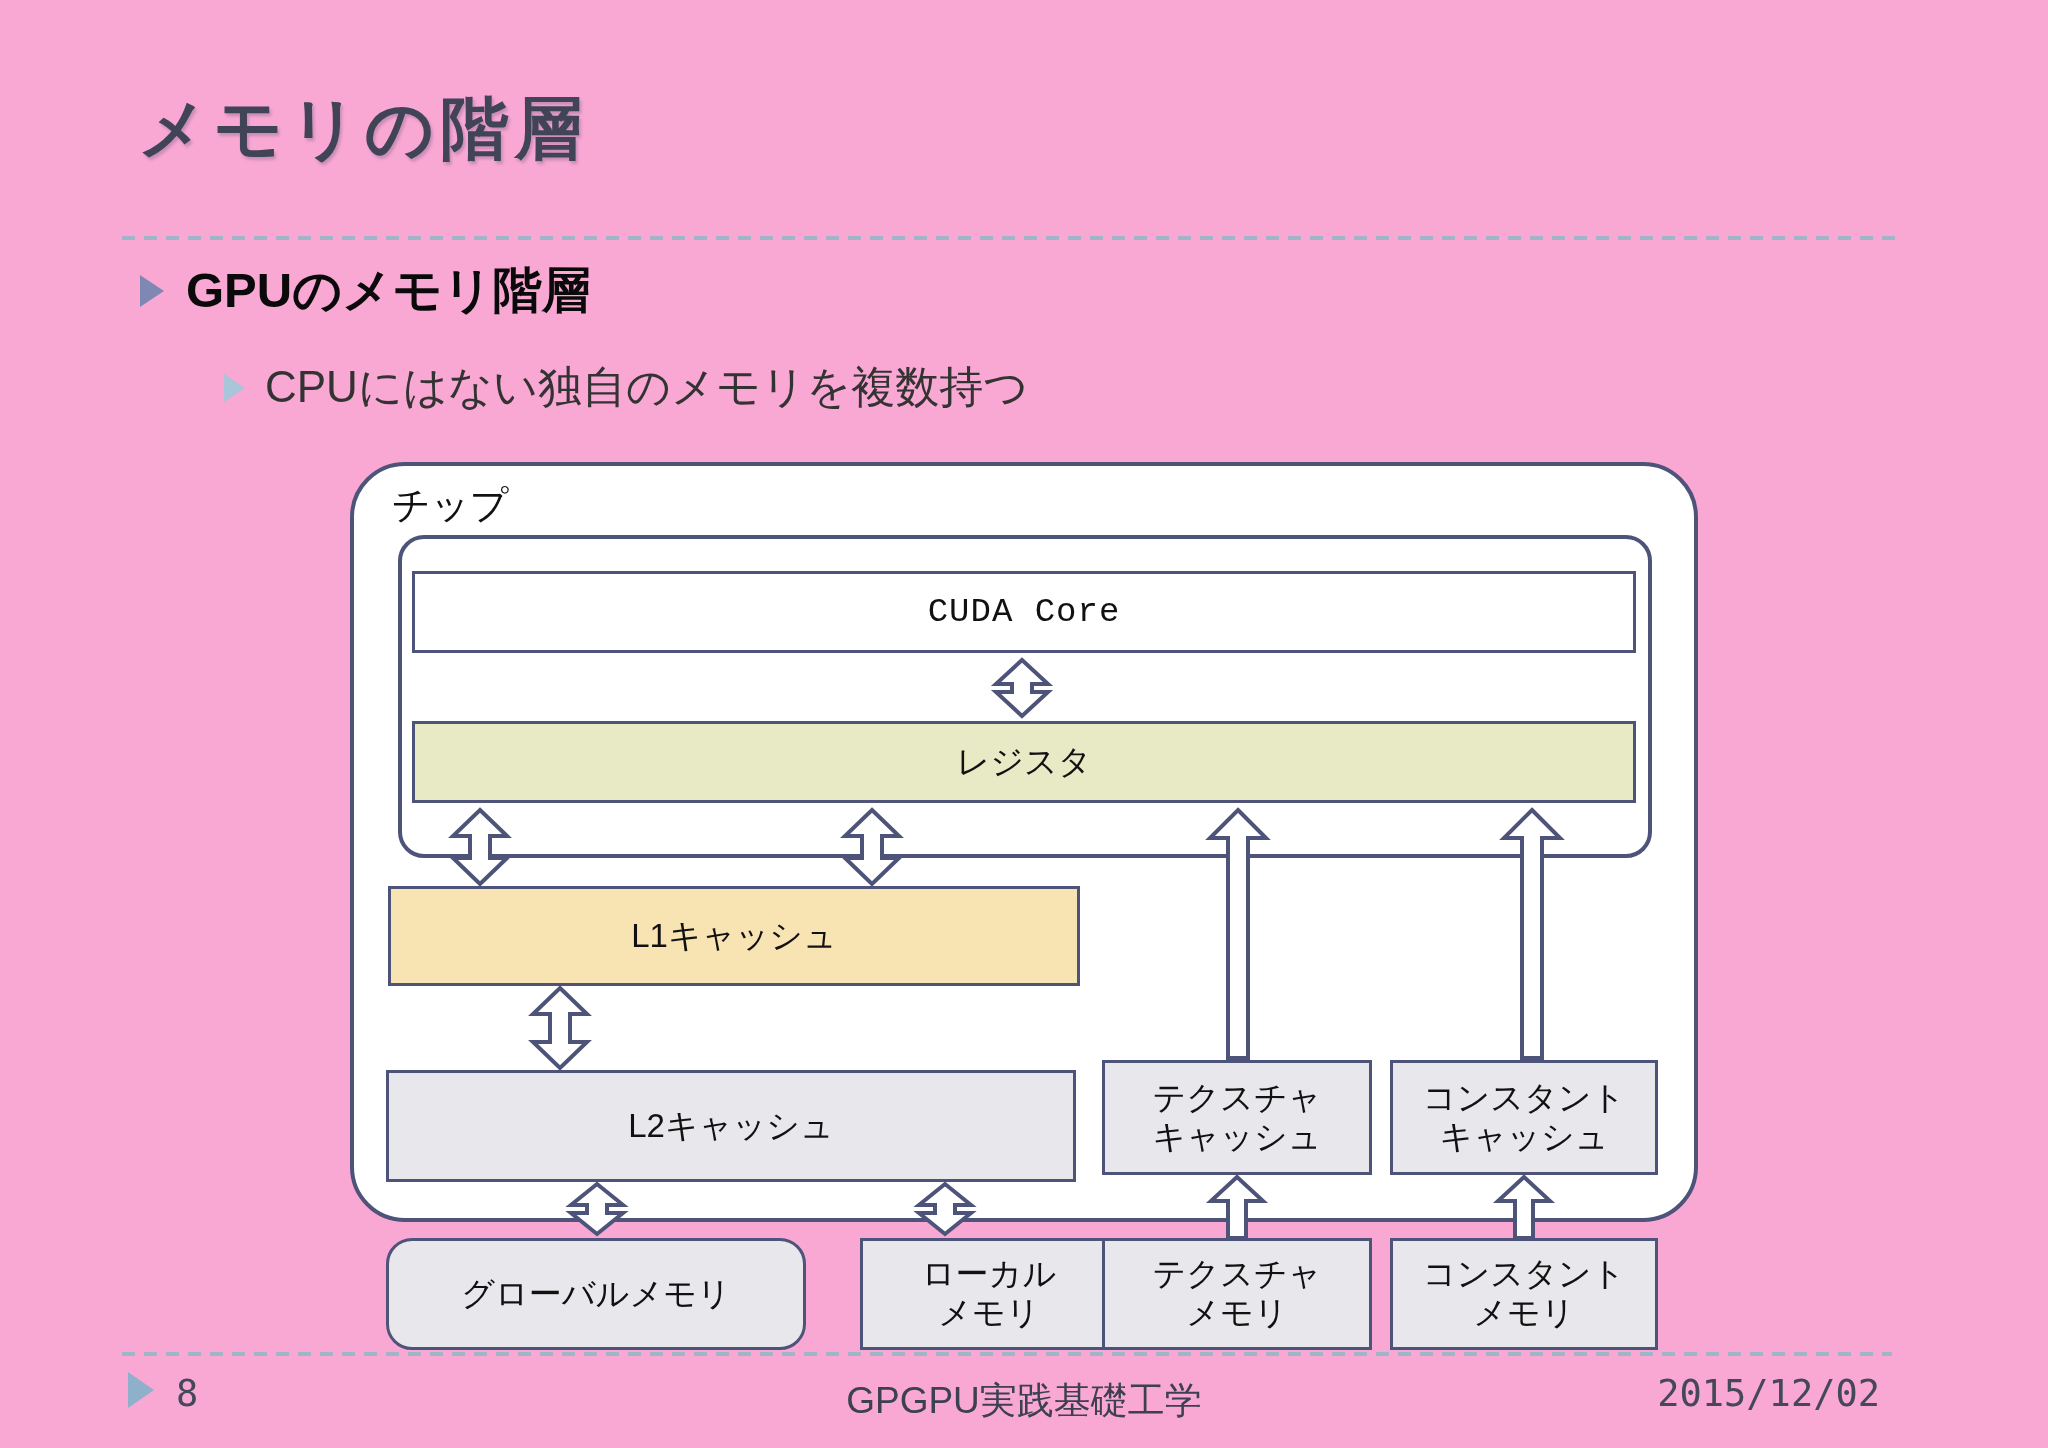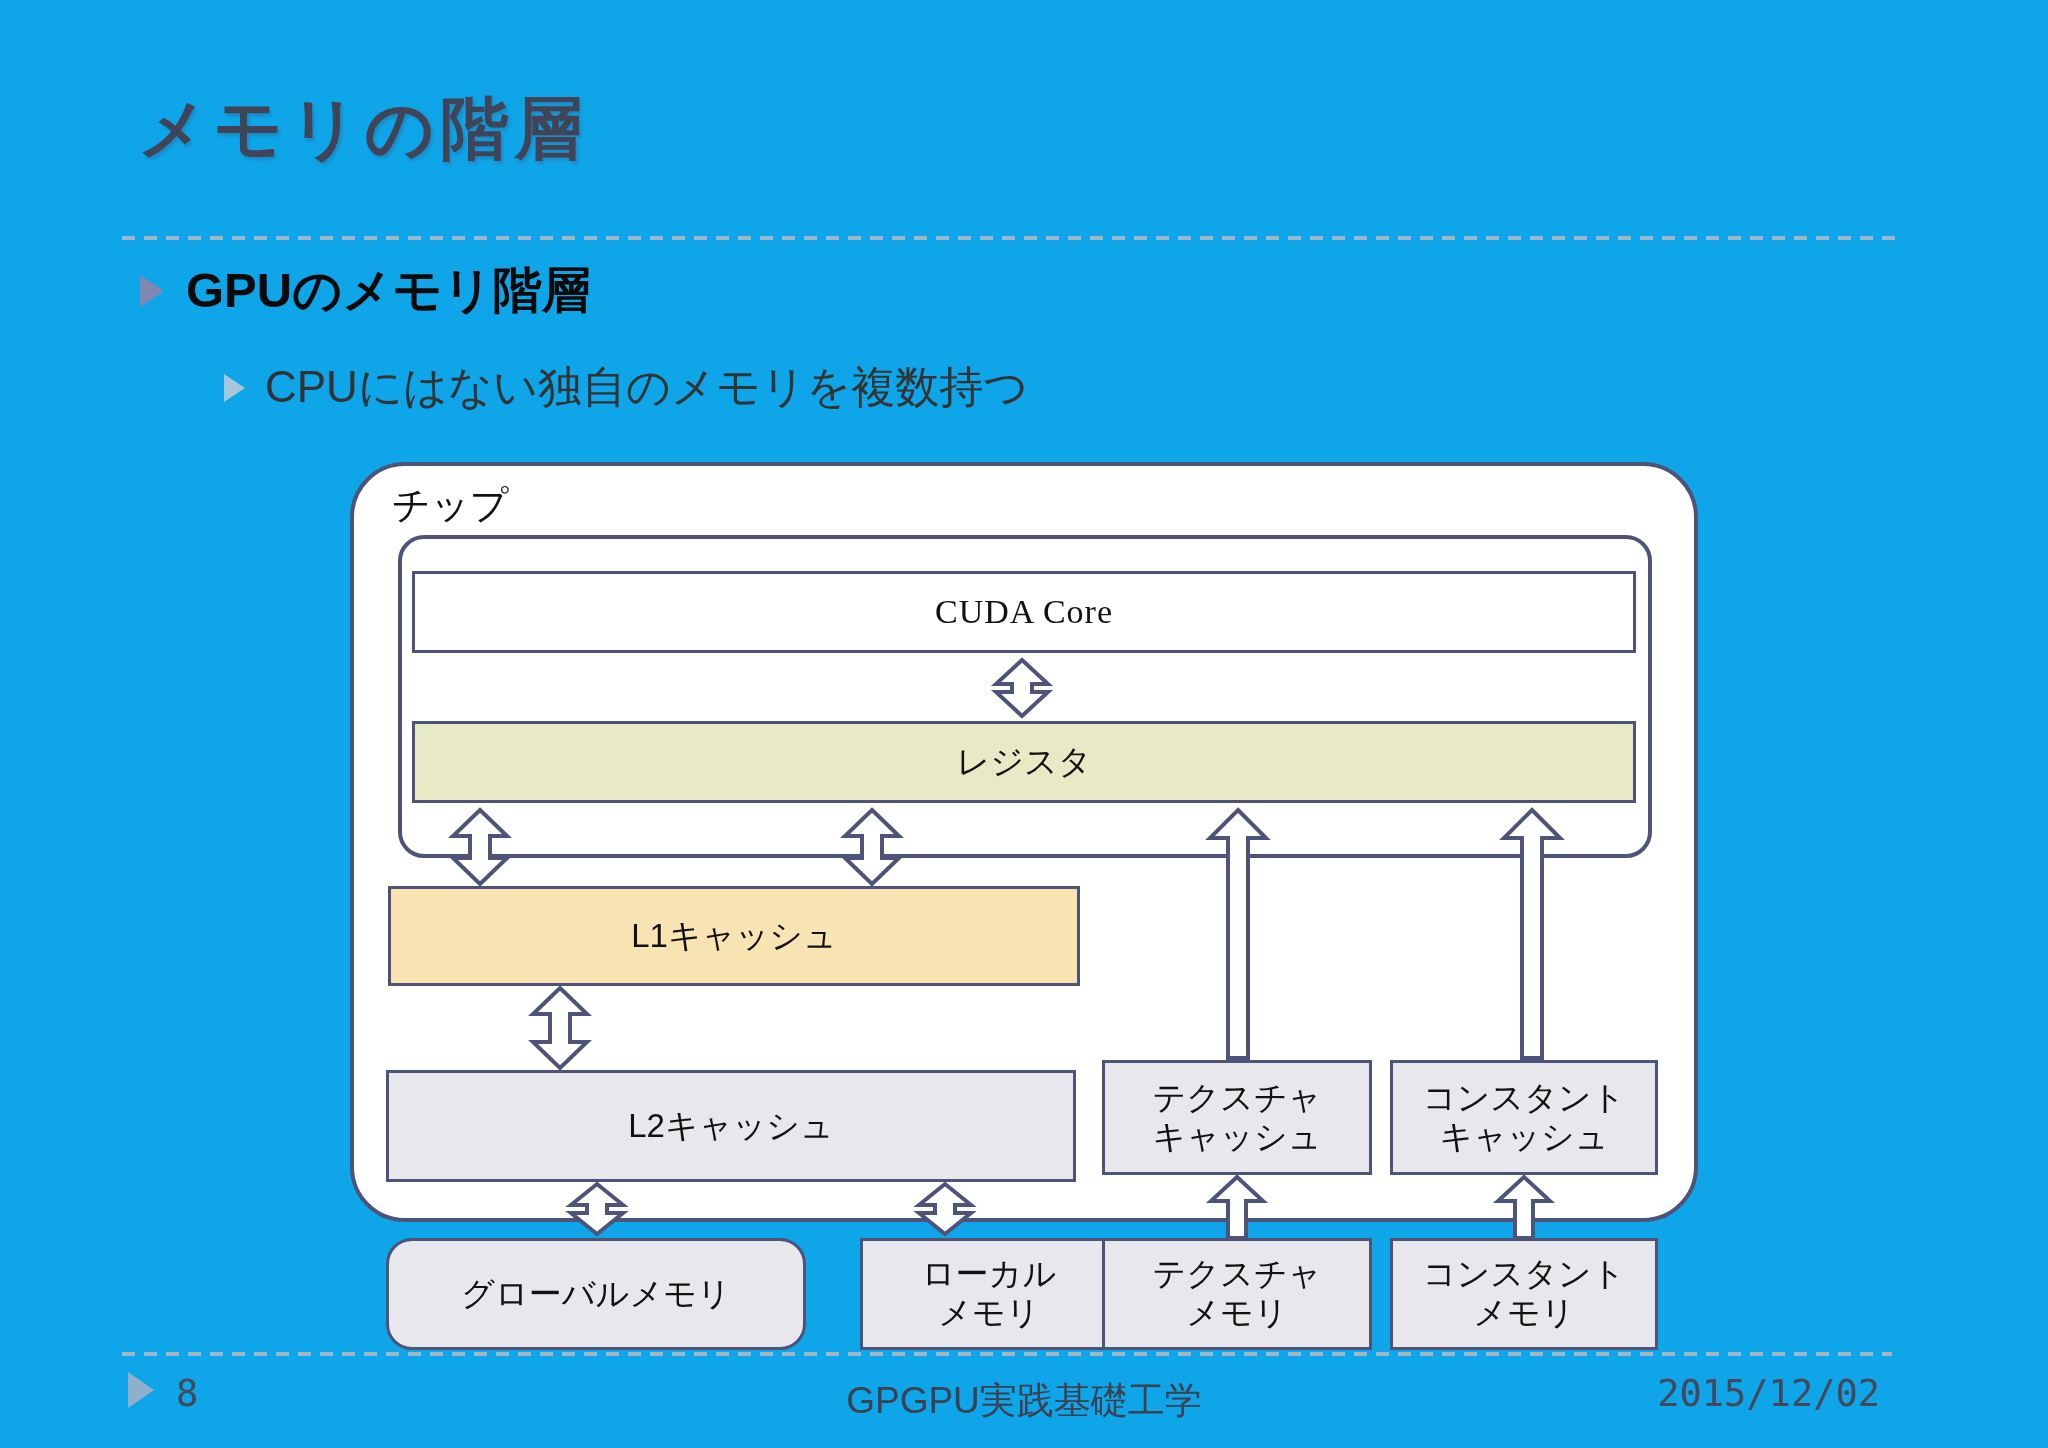--- a/index.html
+++ b/index.html
@@ -10,21 +10,21 @@
     --dash: #9fb6c9;
     --title-color: #414456;
     --bullet1-marker: #7f88b3;
     --bullet2-marker: #a8c5da;
     --footer-marker: #8fb0ca;
     --footer-text: #44485a;
   }
   * { margin:0; padding:0; box-sizing:border-box; }
   html,body { background:#fff; }
   body { font-family:"Liberation Sans", sans-serif; }
-  .slide { position:relative; width:2048px; height:1448px; background:#0ea5e9; overflow:hidden; }
+  .slide { position:relative; width:2048px; height:1448px; background:#f9a8d4; overflow:hidden; }
 
   .title {
     position:absolute; left:138px; top:84px;
     font-family:"DejaVu Serif", serif; font-weight:bold;
     font-size:68px; letter-spacing:6px; color:var(--title-color);
     text-shadow:2px 3px 3px rgba(60,65,90,0.25);
   }
   .hdash {
     position:absolute; height:4px;
     background:repeating-linear-gradient(90deg, var(--dash) 0 13px, transparent 13px 22px);
@@ -48,21 +48,21 @@
   .chip-label { position:absolute; left:38px; top:14px; font-size:38px; color:#111; }
   .sm-group {
     position:absolute; left:398px; top:535px; width:1254px; height:323px;
     border:4px solid var(--line); border-radius:26px; background:#fff;
   }
   .box {
     position:absolute; border:3px solid var(--line); background:#fff;
     display:flex; flex-direction:column; align-items:center; justify-content:center;
     font-size:33px; color:#111; text-align:center; line-height:1.18;
   }
-  .box-cuda      { left:412px; top:571px; width:1224px; height:82px; font-family:Liberation Serif, serif; font-size:34px; letter-spacing:1px; }
+  .box-cuda      { left:412px; top:571px; width:1224px; height:82px; font-family:Liberation Mono, monospace; font-size:34px; letter-spacing:1px; }
   .box-register  { left:412px; top:721px; width:1224px; height:82px; background:var(--register-fill); }
   .box-l1shared  { left:388px; top:886px; width:692px; height:100px; background:var(--l1-fill); flex-direction:column; padding:14px; align-items:stretch; }
   .l1-half { flex:0 0 345px; display:flex; align-items:center; justify-content:center; }
   .shared-half { flex:1; display:flex; align-items:center; justify-content:center; border-left:3px dashed var(--line); }
   .box-l2        { left:386px; top:1070px; width:690px; height:112px; background:var(--gray-fill); }
   .box-texcache  { left:1102px; top:1060px; width:270px; height:115px; background:var(--gray-fill); }
   .box-constcache{ left:1390px; top:1060px; width:268px; height:115px; background:var(--gray-fill); }
   .box-global    { left:386px; top:1238px; width:420px; height:112px; background:var(--gray-fill);border-radius:26px; }
   .box-local     { left:860px; top:1238px; width:258px; height:112px; background:var(--gray-fill); }
   .box-texmem    { left:1102px; top:1238px; width:270px; height:112px; background:var(--gray-fill); }

